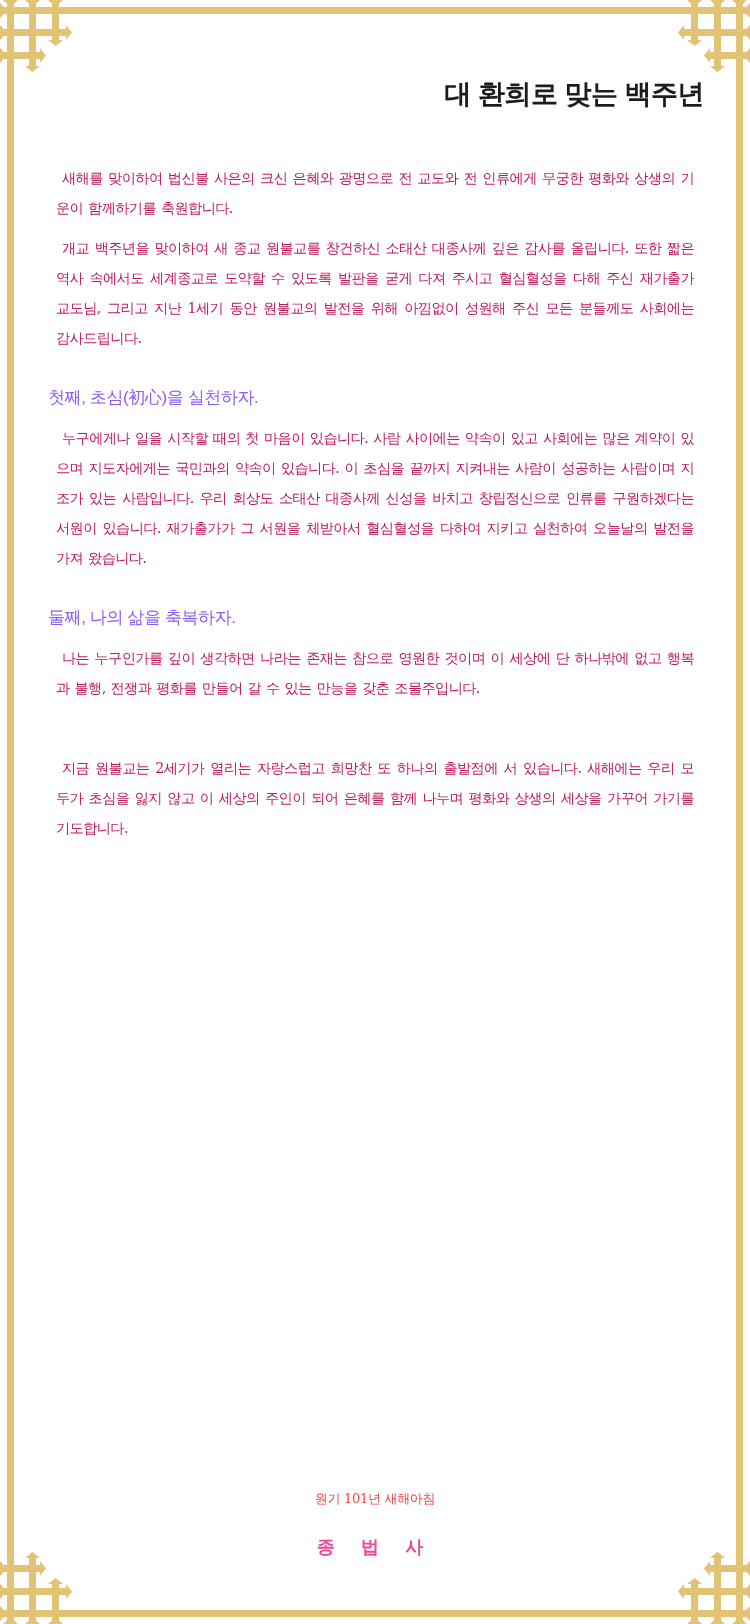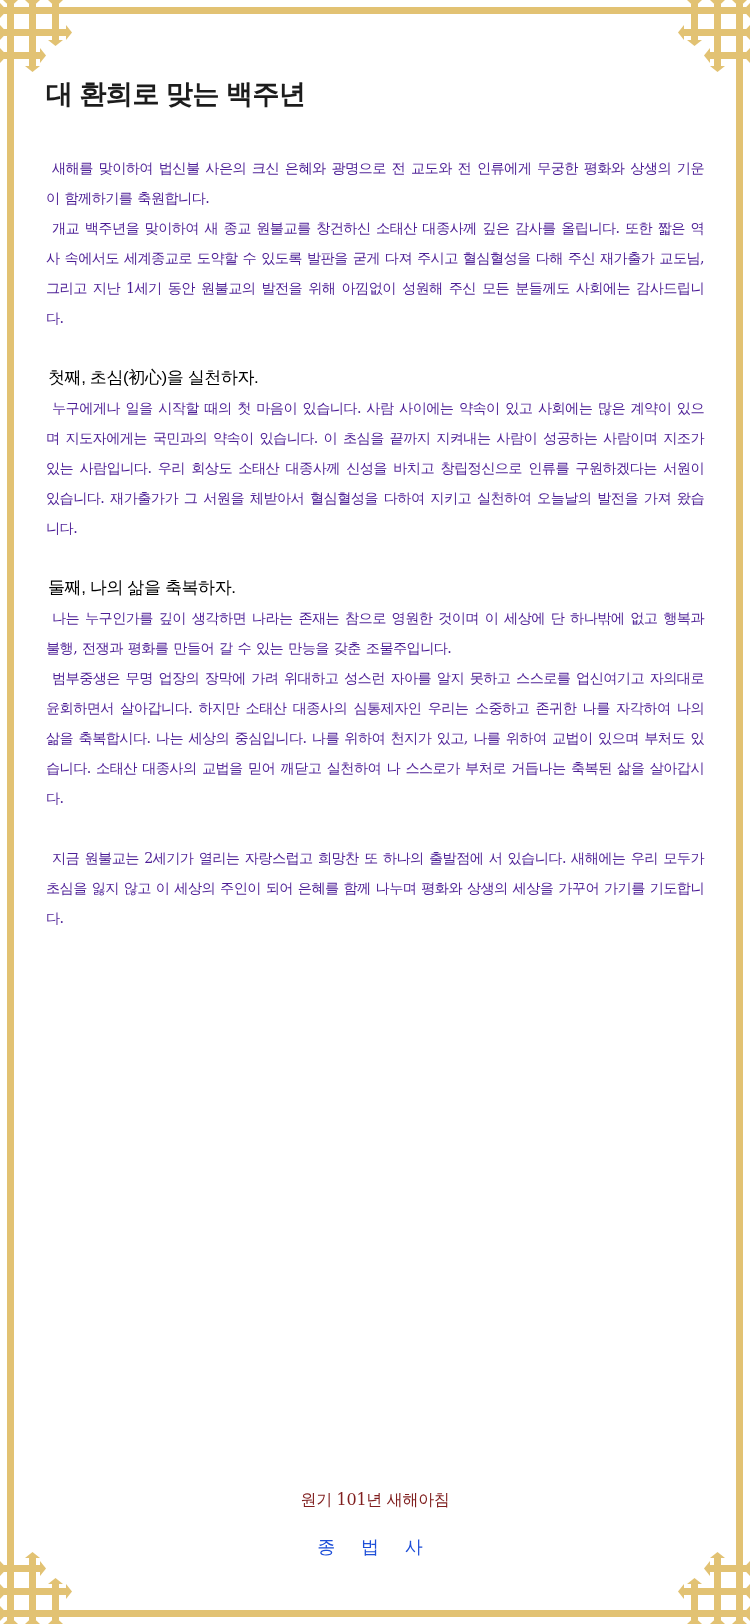--- a/index.html
+++ b/index.html
@@ -44,75 +44,75 @@
       position: absolute;
       left: 46px;
       right: 46px;
       top: 0;
     }
     .title {
       position: absolute;
       top: 76px;
       left: 0;
       right: 0;
-      text-align: left;
+      text-align: right;
       font-family: "Liberation Sans", "DejaVu Sans", sans-serif;
       font-weight: bold;
       font-size: 27px;
       color: #1c1c1c;
       letter-spacing: -0.5px;
     }
     .body-text {
       position: absolute;
       top: 153px;
       left: 0;
       right: 0;
     }
     .para {
       font-family: "DejaVu Serif", "Liberation Serif", serif;
       font-size: 14.2px;
       line-height: 30px;
-      color: #4c1d95;
+      color: #be185d;
       text-align: justify;
       text-indent: 6px;
-      margin: 0;
+      margin: 10px;
       letter-spacing: -0.6px;
       word-spacing: 1px;
     }
     .heading {
       font-family: "Liberation Sans", "DejaVu Sans", sans-serif;
       font-size: 17px;
       font-weight: normal;
-      color: #000000;
+      color: #8b5cf6;
       margin: 30px 0 0 2px;
       line-height: 30px;
       letter-spacing: -0.4px;
     }
     .gap { height: 30px; }
     .sign-date {
       position: absolute;
       top: 1490px;
       left: 0;
       right: 0;
       text-align: center;
       font-family: "DejaVu Serif", "Liberation Serif", serif;
-      font-size: 16px;
-      color: #7f1d1d;
+      font-size: 13px;
+      color: #ef4444;
       letter-spacing: -0.3px;
     }
     .sign-name {
       position: absolute;
       top: 1535px;
       left: 0;
       right: 0;
       text-align: center;
       font-family: "DejaVu Serif", "Liberation Serif", serif;
-      font-weight: normal;
+      font-weight: bold;
       font-size: 18px;
-      color: #1d4ed8;
+      color: #ec4899;
       letter-spacing: 10px;
     }
   </style>
 </head>
 <body>
 
 <div class="frame">
   <div class="border-line border-top"></div>
   <div class="border-line border-bottom"></div>
   <div class="border-line border-left"></div>
@@ -219,21 +219,20 @@
     <p class="para">개교 백주년을 맞이하여 새 종교 원불교를 창건하신 소태산 대종사께 깊은 감사를 올립니다. 또한 짧은 역사 속에서도 세계종교로 도약할 수 있도록 발판을 굳게 다져 주시고 혈심혈성을 다해 주신 재가출가 교도님, 그리고 지난 1세기 동안 원불교의 발전을 위해 아낌없이 성원해 주신 모든 분들께도 사회에는 감사드립니다.</p>
 
     <div>
       <h2 class="heading">첫째, 초심(初心)을 실천하자.</h2>
       <p class="para">누구에게나 일을 시작할 때의 첫 마음이 있습니다. 사람 사이에는 약속이 있고 사회에는 많은 계약이 있으며 지도자에게는 국민과의 약속이 있습니다. 이 초심을 끝까지 지켜내는 사람이 성공하는 사람이며 지조가 있는 사람입니다. 우리 회상도 소태산 대종사께 신성을 바치고 창립정신으로 인류를 구원하겠다는 서원이 있습니다. 재가출가가 그 서원을 체받아서 혈심혈성을 다하여 지키고 실천하여 오늘날의 발전을 가져 왔습니다.</p>
     </div>
 
     <div>
       <h2 class="heading">둘째, 나의 삶을 축복하자.</h2>
       <p class="para">나는 누구인가를 깊이 생각하면 나라는 존재는 참으로 영원한 것이며 이 세상에 단 하나밖에 없고 행복과 불행, 전쟁과 평화를 만들어 갈 수 있는 만능을 갖춘 조물주입니다.</p>
-      <p class="para">범부중생은 무명 업장의 장막에 가려 위대하고 성스런 자아를 알지 못하고 스스로를 업신여기고 자의대로 윤회하면서 살아갑니다. 하지만 소태산 대종사의 심통제자인 우리는 소중하고 존귀한 나를 자각하여 나의 삶을 축복합시다. 나는 세상의 중심입니다. 나를 위하여 천지가 있고, 나를 위하여 교법이 있으며 부처도 있습니다. 소태산 대종사의 교법을 믿어 깨닫고 실천하여 나 스스로가 부처로 거듭나는 축복된 삶을 살아갑시다.</p>
     </div>
 
     <div>
     </div>
 
     <div class="gap"></div>
     <p class="para">지금 원불교는 2세기가 열리는 자랑스럽고 희망찬 또 하나의 출발점에 서 있습니다. 새해에는 우리 모두가 초심을 잃지 않고 이 세상의 주인이 되어 은혜를 함께 나누며 평화와 상생의 세상을 가꾸어 가기를 기도합니다.</p>
   </div>
 
   <div class="sign-date">원기 101년 새해아침</div>

